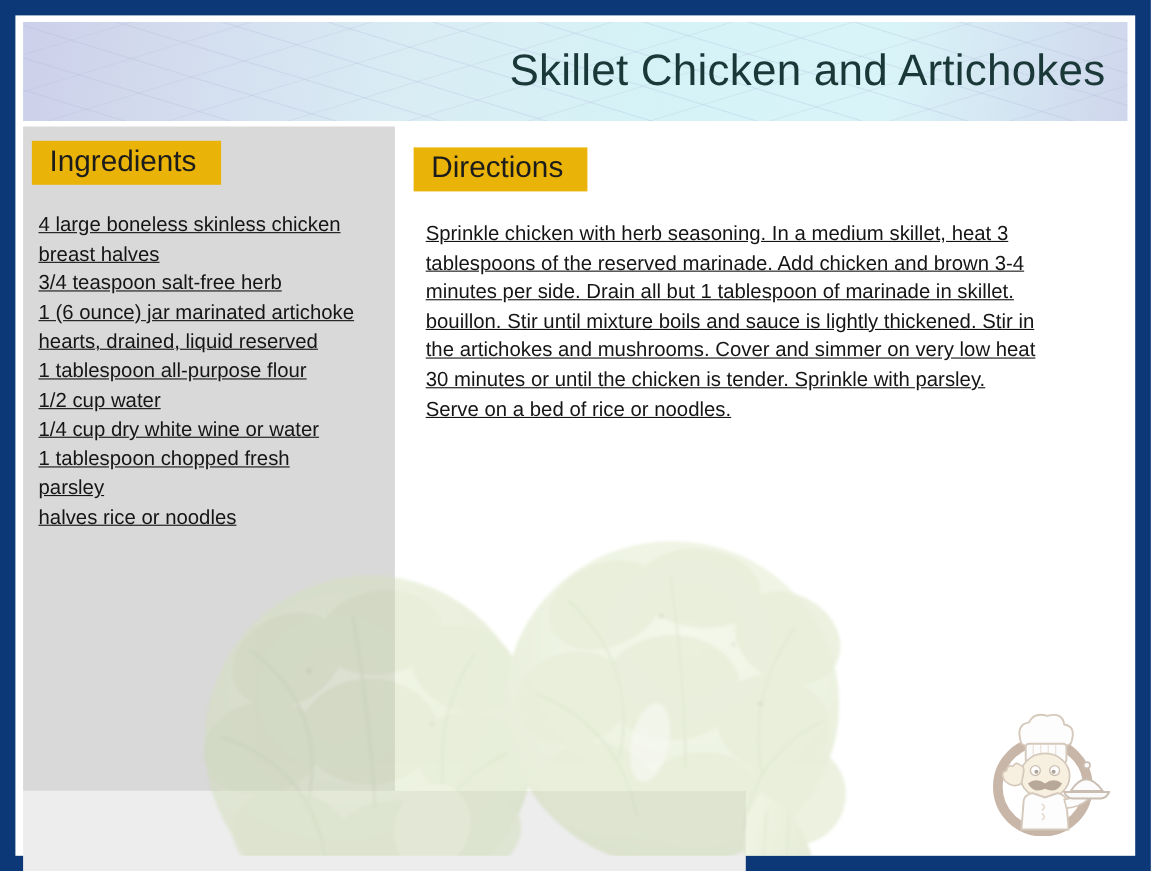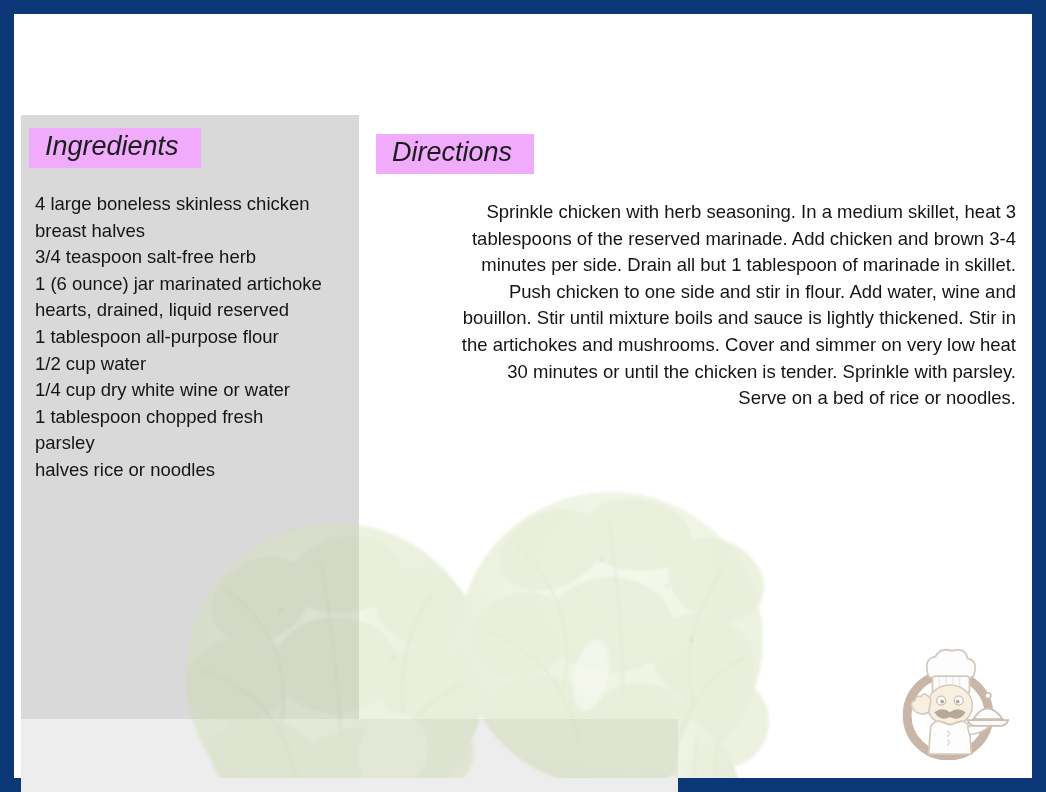--- a/index.html
+++ b/index.html
@@ -60,27 +60,26 @@
 
   
   #panels {
     position:absolute;
     left:7px; top:101px; right:7px; bottom:0;
     z-index:1;
   }
 
   .tab-label {
     position:absolute;
-    background:#f0abfc;
+    background:#eab308;
     font-size:27px;
     color:#1c1c1c;
     padding:3px 22px 6px 16px;
     white-space:nowrap;
     z-index:5;
-    font-style:italic;
   }
 
   .panel-body {
     position:absolute;
     font-size:18.5px;
     line-height:26.6px;
     color:#151515;
     z-index:4;
   }
 
@@ -91,39 +90,42 @@
     background:#d9d9d9;
   }
   #ing-text  { left:10px; top:76px; width:334px; padding:0 4px; }
 
   
   #dir-tab   { left:355px; top:19px; }
   #dir-panel {
     left:355px; top:57px; width:657px; height:600px;
     background:#ededed;
   }
-  #dir-text  { left:355px; top:84px; width:651px; padding:0 11px;text-align:right; }
-
-  .line { display:block; }
+  #dir-text  { left:355px; top:84px; width:651px; padding:0 11px; }
+
+  .line { display:block;text-decoration:underline; }
 
   
   #chef-logo {
     position:absolute;
     right:16px; bottom:18px;
     width:118px; height:115px;
     opacity:0.55;
     z-index:6;
   }
 </style>
 </head>
 <body>
 
 <div id="card">
   <div id="inner">
 
+    <div id="banner">
+      <div id="banner-title">Skillet Chicken and Artichokes</div>
+    </div>
 
     <div id="panels">
 
       <div id="ing-panel"></div>
       <div class="tab-label" id="ing-tab">Ingredients</div>
       <div class="panel-body" id="ing-text">
         <span class="line">4 large boneless skinless chicken</span>
         <span class="line">breast halves</span>
         <span class="line">3/4 teaspoon salt-free herb</span>
         <span class="line">1 (6 ounce) jar marinated artichoke</span>
@@ -135,21 +137,20 @@
         <span class="line">parsley</span>
         <span class="line">halves rice or noodles</span>
       </div>
 
       <div id="dir-panel"></div>
       <div class="tab-label" id="dir-tab">Directions</div>
       <div class="panel-body" id="dir-text">
         <span class="line">Sprinkle chicken with herb seasoning. In a medium skillet, heat 3</span>
         <span class="line">tablespoons of the reserved marinade. Add chicken and brown 3-4</span>
         <span class="line">minutes per side. Drain all but 1 tablespoon of marinade in skillet.</span>
-        <span class="line">Push chicken to one side and stir in flour. Add water, wine and</span>
         <span class="line">bouillon. Stir until mixture boils and sauce is lightly thickened. Stir in</span>
         <span class="line">the artichokes and mushrooms. Cover and simmer on very low heat</span>
         <span class="line">30 minutes or until the chicken is tender. Sprinkle with parsley.</span>
         <span class="line">Serve on a bed of rice or noodles.</span>
       </div>
 
       <div id="artichoke-layer">
         <svg id="artichoke" viewBox="0 0 700 400">
           <defs>
             <radialGradient id="agL" cx="40%" cy="35%" r="70%">

